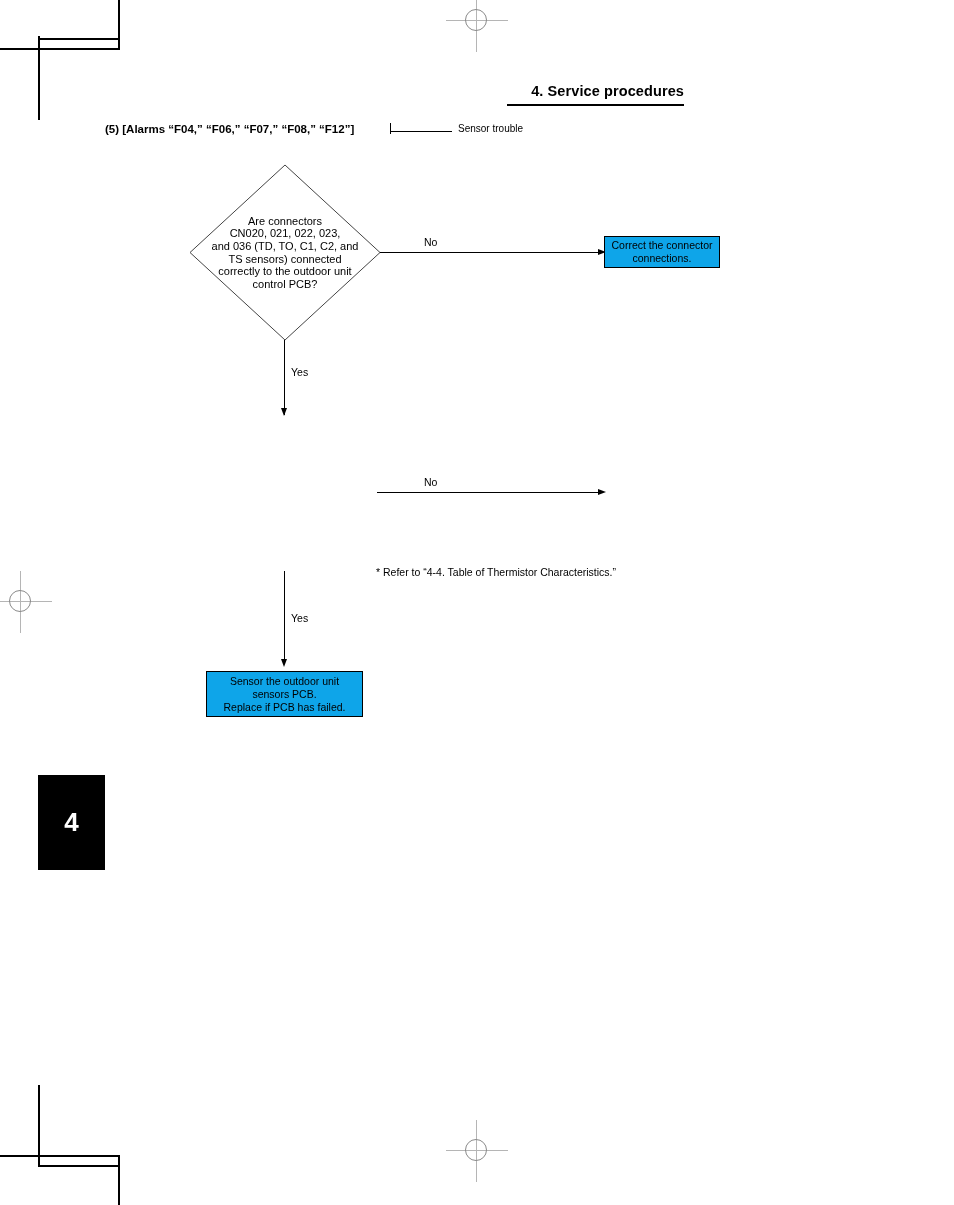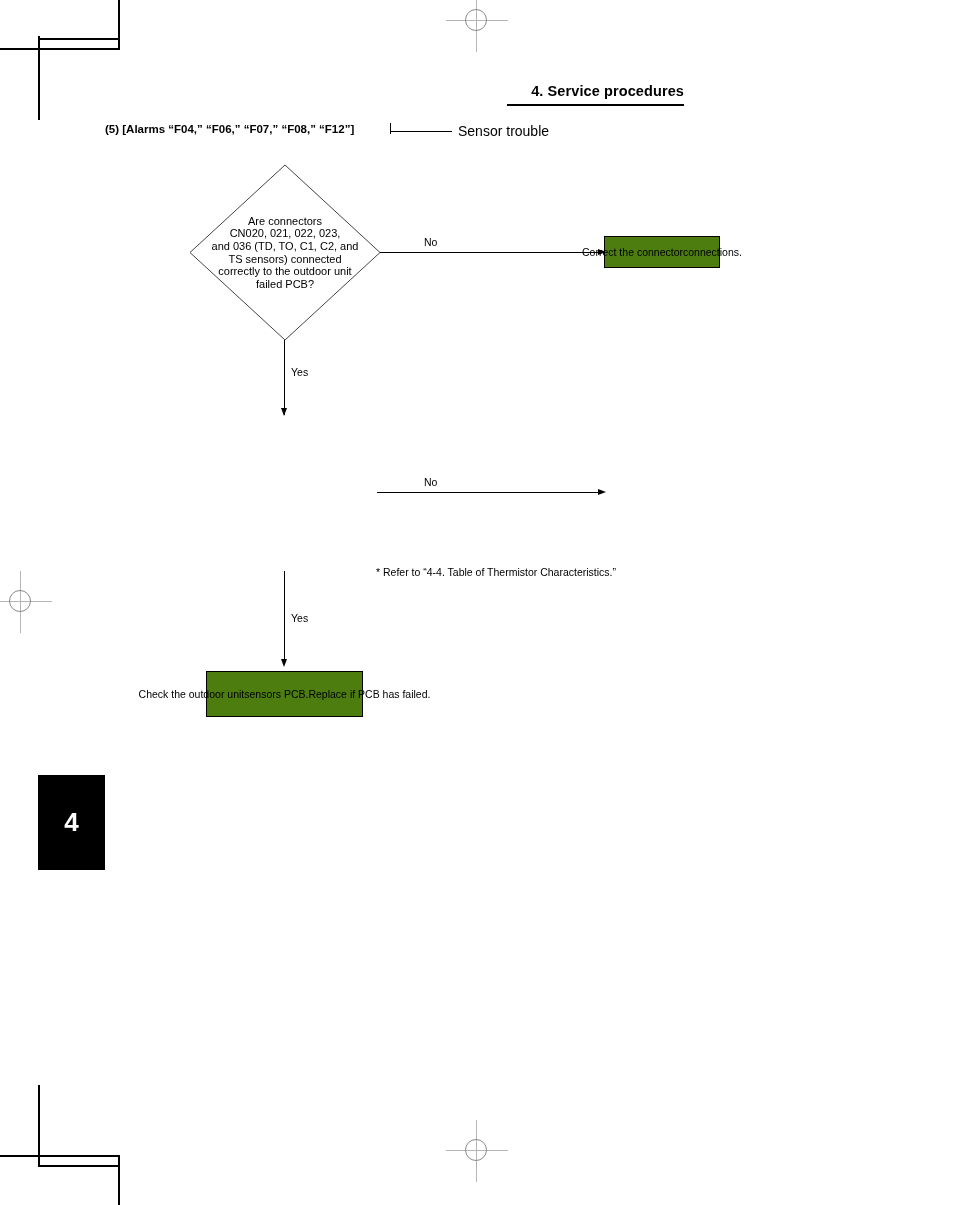--- a/index.html
+++ b/index.html
@@ -98,21 +98,21 @@
     left: 390px;
     top: 131px;
     width: 62px;
     height: 1px;
     background: #000000;
   }
   #sensor-trouble-label {
     position: absolute;
     left: 458px;
     top: 123px;
-    font-size: 14px;
+    font-size: 10px;
     white-space: nowrap;
   }
 
   
   .diamond-wrap {
     position: absolute;
   }
   .diamond-wrap svg {
     position: absolute;
     left: 0;
@@ -132,23 +132,23 @@
     font-size: 11px;
     line-height: 12.6px;
     text-align: center;
     white-space: nowrap;
   }
 
   .proc-box {
     position: absolute;
     border: 1px solid #000000;
     box-sizing: border-box;
-    background: #4d7c0f;
+    background: #0ea5e9;
     display: flex;
-    flex-direction: row;
+    flex-direction: column;
     align-items: center;
     justify-content: center;
     font-size: 10.5px;
     line-height: 13px;
     text-align: center;
     white-space: nowrap;
   }
 
   .conn-line {
     position: absolute;
@@ -270,21 +270,21 @@
   <div class="diamond-wrap" style="left:190px; top:165px; width:190px; height:175px;">
     <svg width="190" height="175" viewBox="0 0 190 175">
       <polygon points="95,0 190,87.5 95,175 0,87.5" fill="#ffffff" stroke="#444444" stroke-width="1"></polygon>
     </svg>
     <div class="diamond-text">
       <span>Are connectors</span>
       <span>CN020, 021, 022, 023,</span>
       <span>and 036 (TD, TO, C1, C2, and</span>
       <span>TS sensors) connected</span>
       <span>correctly to the outdoor unit</span>
-      <span>failed PCB?</span>
+      <span>control PCB?</span>
     </div>
   </div>
 
   <div class="conn-line h" style="left:380px; top:252px; width:222px;"></div>
   <div class="arrow-head right" style="left:598px; top:248.5px;"></div>
   <div class="branch-label" style="left:424px; top:236px;">No</div>
 
   <div class="proc-box" style="left:604px; top:236px; width:116px; height:32px;">
     <span>Correct the connector</span>
     <span>connections.</span>
@@ -300,21 +300,21 @@
   <div class="branch-label" style="left:424px; top:476px;">No</div>
 
 
   <div id="footnote">* Refer to “4-4. Table of Thermistor Characteristics.”</div>
 
   <div class="conn-line v" style="left:284px; top:571px; height:93px;"></div>
   <div class="arrow-head down" style="left:280.5px; top:659px;"></div>
   <div class="branch-label" style="left:291px; top:612px;">Yes</div>
 
   <div class="proc-box" style="left:206px; top:671px; width:157px; height:46px;">
-    <span>Check the outdoor unit</span>
+    <span>Sensor the outdoor unit</span>
     <span>sensors PCB.</span>
     <span>Replace if PCB has failed.</span>
   </div>
 
   <div id="chapter-tab">
     <span>4</span>
   </div>
 
 
 </div>

